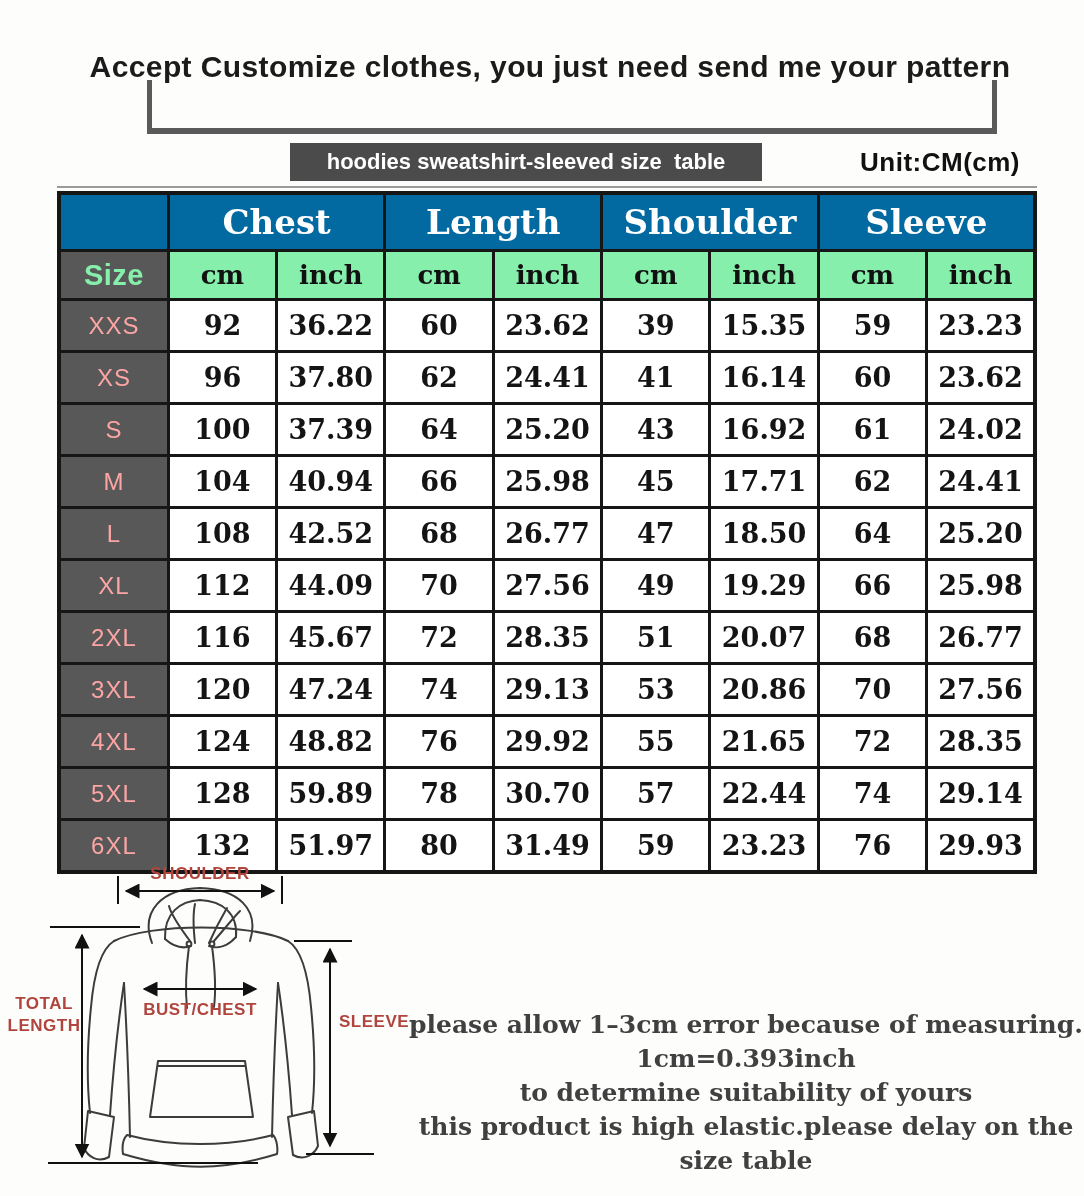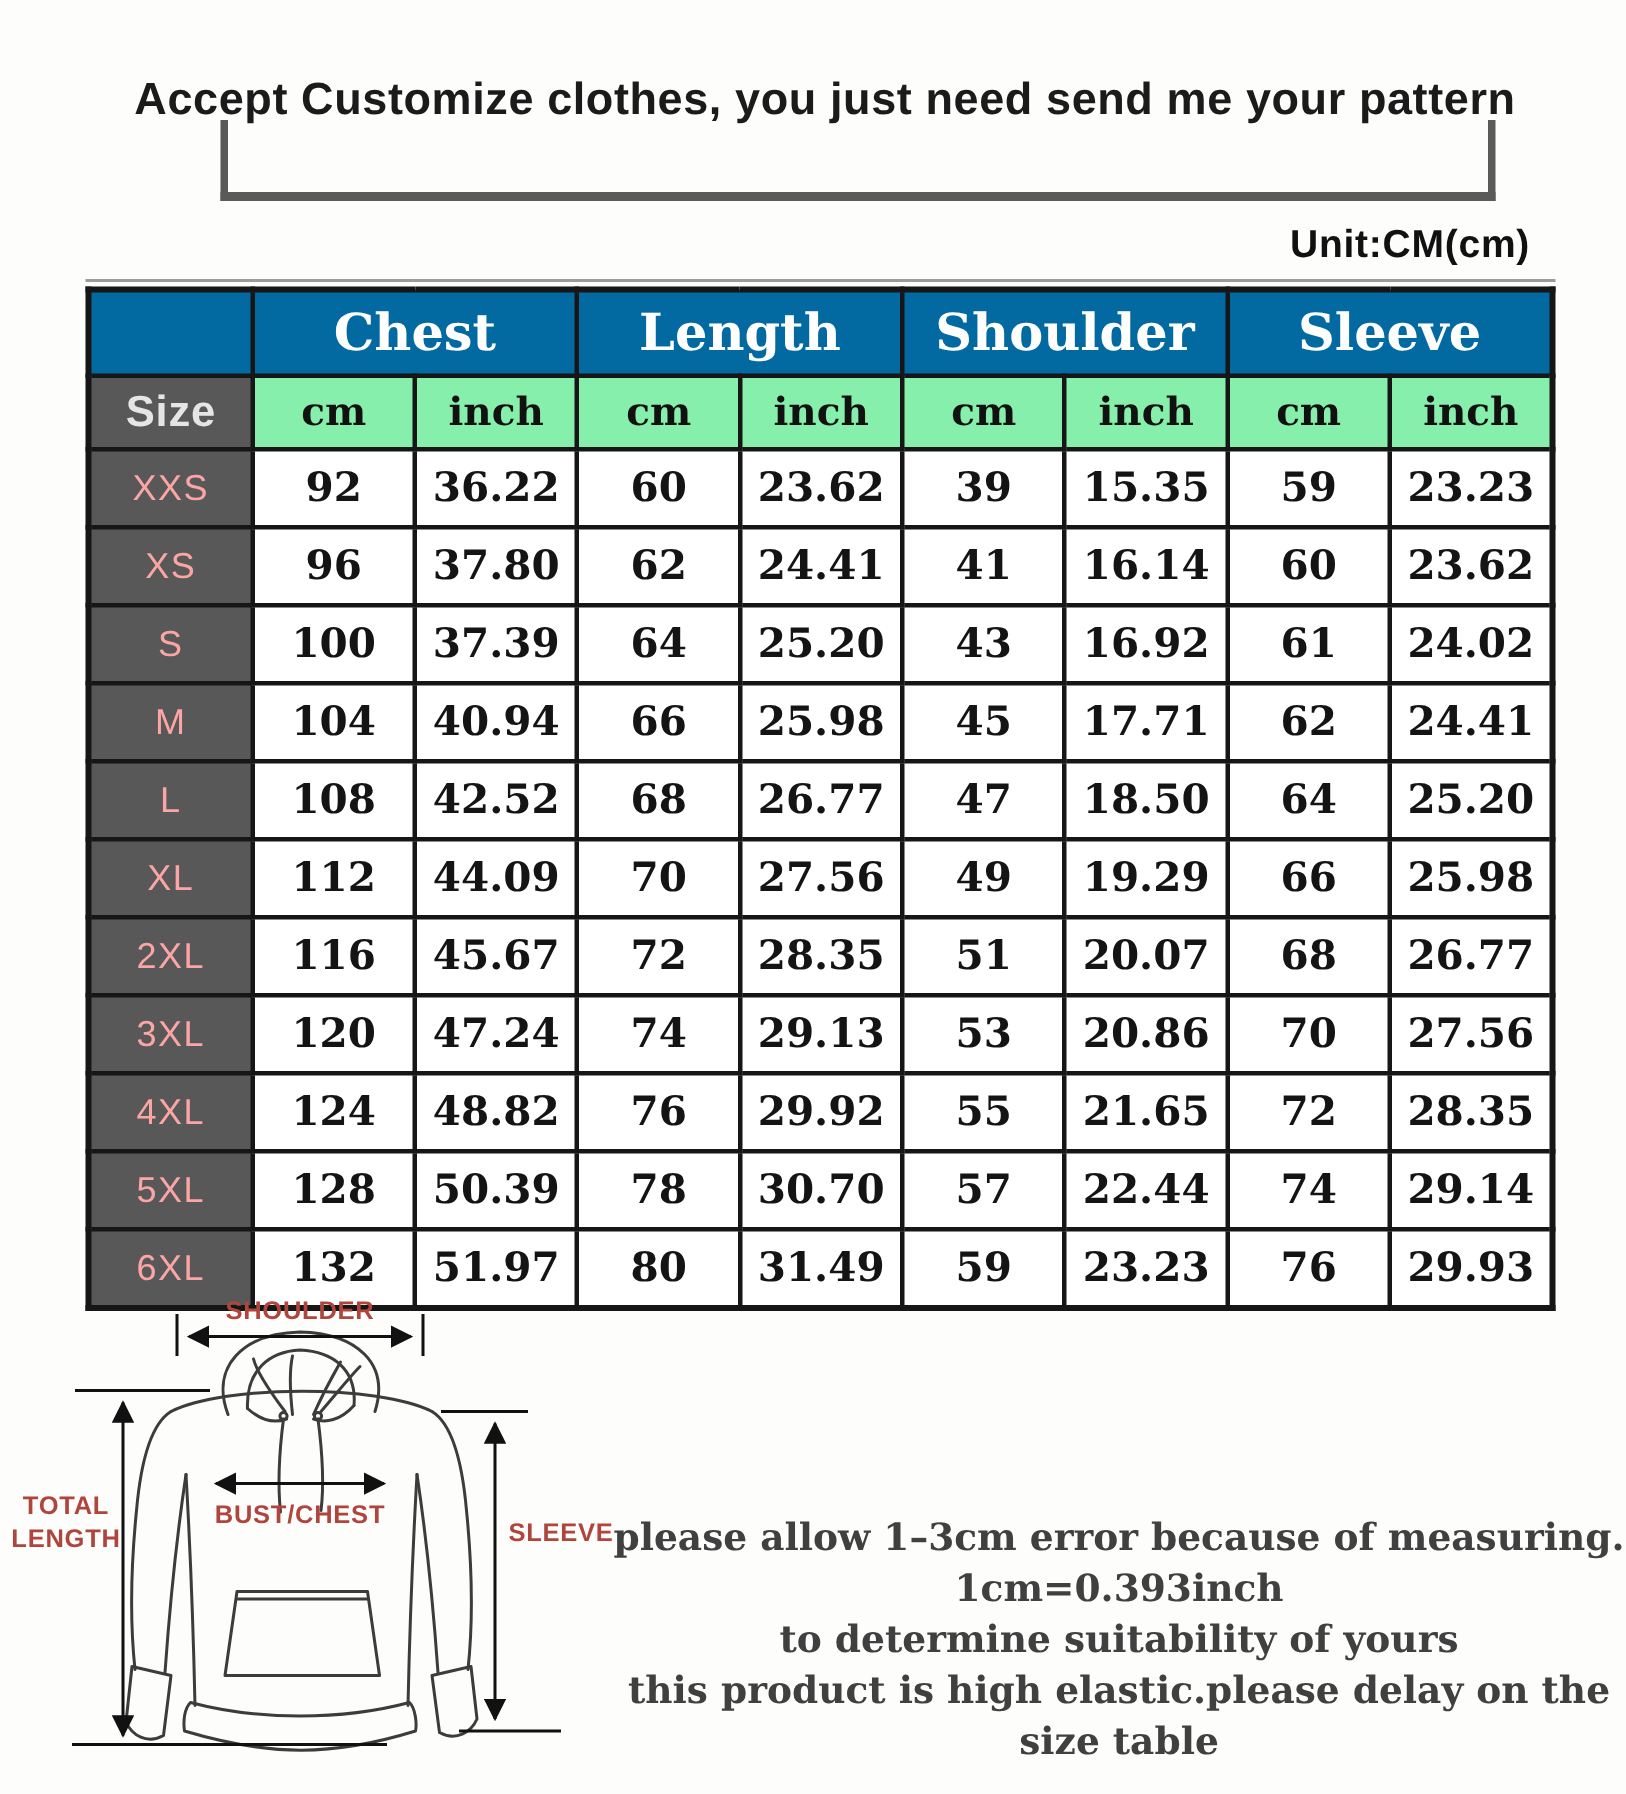--- a/index.html
+++ b/index.html
@@ -46,21 +46,21 @@
   }
   .size-table thead tr.groups th {
     background:#0369a1; color:#fff; height:54px;
     font-family:"DejaVu Serif", serif; font-weight:bold; font-size:34px;
   }
   .size-table thead tr.subs th {
     background:#86efac; color:#111; height:46px;
     font-family:"DejaVu Serif", serif; font-weight:bold; font-size:26px;
   }
   .size-table thead tr.subs th.size-h {
-    background:#585858; color:#e5e5e5;
+    background:#585858; color:#86efac;
     font-family:"Liberation Sans", sans-serif; font-size:29px; letter-spacing:.5px;
   }
   .size-table tbody th {
     background:#585858; color:#fca5a5; height:49px;
     font-family:"Liberation Sans", sans-serif; font-weight:normal; font-size:24px; letter-spacing:1px;
   }
   .size-table tbody td {
     background:#fff; color:#141414;
     font-family:"DejaVu Serif", serif; font-weight:bold; font-size:27px;
   }
@@ -82,20 +82,21 @@
 </head>
 <body>
 
 <div class="page">
 
   <div class="title-bracket"></div>
   <div class="title">
     <div class="l1">Accept Customize clothes, you just need send me your pattern</div>
   </div>
 
+  <div class="banner">hoodies sweatshirt-sleeved size  table</div>
   <div class="unit">Unit:CM(cm)</div>
 
   <div class="table-topline"></div>
 
   <table class="size-table">
     <colgroup>
       <col style="width:11.2%">
         <col style="width:11.1%">
         <col style="width:11.1%">
       <col style="width:11.1%">
@@ -221,21 +222,21 @@
           <td>76</td>
           <td>29.92</td>
           <td>55</td>
           <td>21.65</td>
           <td>72</td>
           <td>28.35</td>
         </tr>
         <tr>
           <th>5XL</th>
           <td>128</td>
-          <td>50.39</td>
+          <td>59.89</td>
           <td>78</td>
           <td>30.70</td>
           <td>57</td>
           <td>22.44</td>
           <td>74</td>
           <td>29.14</td>
         </tr>
         <tr>
           <th>6XL</th>
           <td>132</td>

